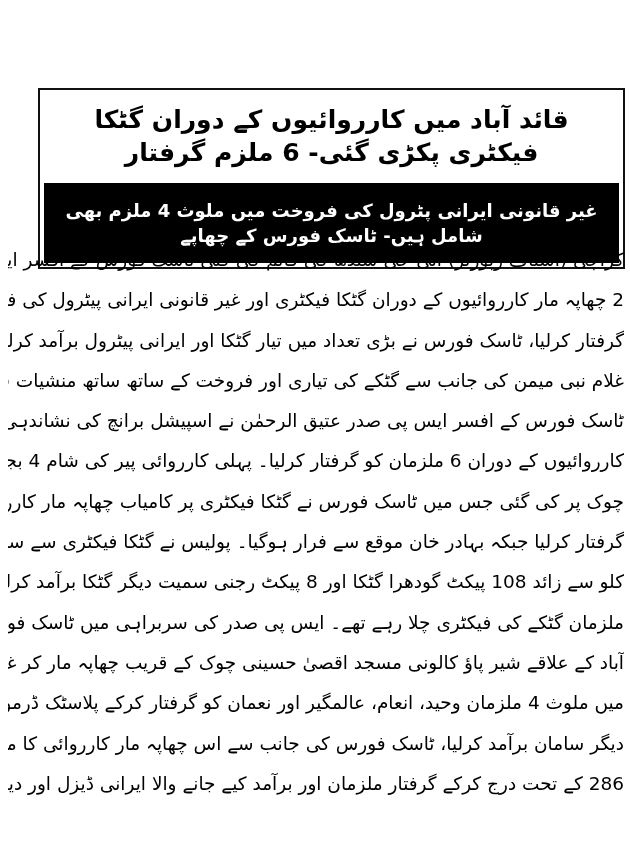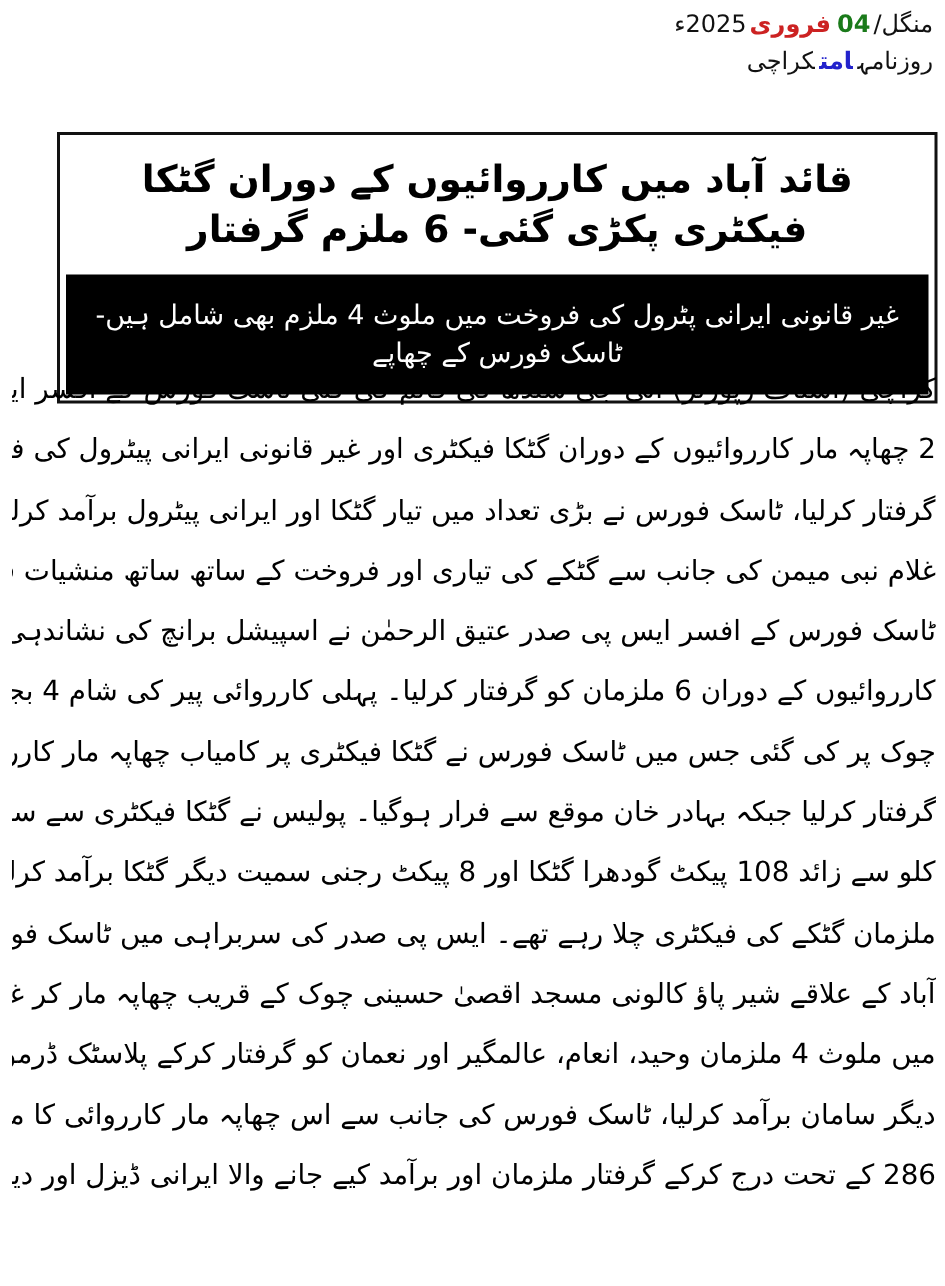--- a/index.html
+++ b/index.html
@@ -24,46 +24,38 @@
   }
   .headline{
     margin:0;padding:14px 10px 12px;text-align:center;
     font-size:25px;font-weight:bold;line-height:1.3;color:#000;
   }
   .subhead-band{
     margin:2px 4px 4px;background:#000;
   }
   .subheadline{
     margin:0;padding:15px 8px;text-align:center;color:#ffffff;
-    font-size:18px;font-weight:normal;line-height:1.4;
+    font-size:18px;font-weight:bold;line-height:1.4;
   }
   
   .body-text{
     position:absolute;left:8px;top:240px;width:616px;
     font-size:18.5px;color:#000;
   }
   .body-line{
     height:40.3px;line-height:40.3px;white-space:nowrap;overflow:hidden;
     text-align:justify;text-align-last:justify;direction:rtl;
   }
   .body-line.last{text-align-last:right;}
 </style>
 </head>
 <body>
 
 <div class="page">
 
-  <header class="masthead">
-    <div class="date-line">
-      <span class="seg">منگل/</span><span class="seg date-day">04</span><span class="seg date-month">فروری</span><span class="seg">2025ء</span>
-    </div>
-    <div class="paper-line">
-      <span class="seg">روزنامہ</span><span class="seg paper-name">امت</span><span class="seg">کراچی</span>
-    </div>
-  </header>
 
   <section class="head-frame">
     <h1 class="headline">قائد آباد میں کارروائیوں کے دوران گٹکا فیکٹری پکڑی گئی- 6 ملزم گرفتار</h1>
     <div class="subhead-band">
       <h2 class="subheadline">غیر قانونی ایرانی پٹرول کی فروخت میں ملوث 4 ملزم بھی شامل ہیں- ٹاسک فورس کے چھاپے</h2>
     </div>
   </section>
 
   <article class="body-text">
     <div class="body-line">کراچی (اسٹاف رپورٹر) آئی جی سندھ کی قائم کی گئی ٹاسک فورس کے افسر ایس پی صدر نے قائد آباد کے علاقے میں</div>

